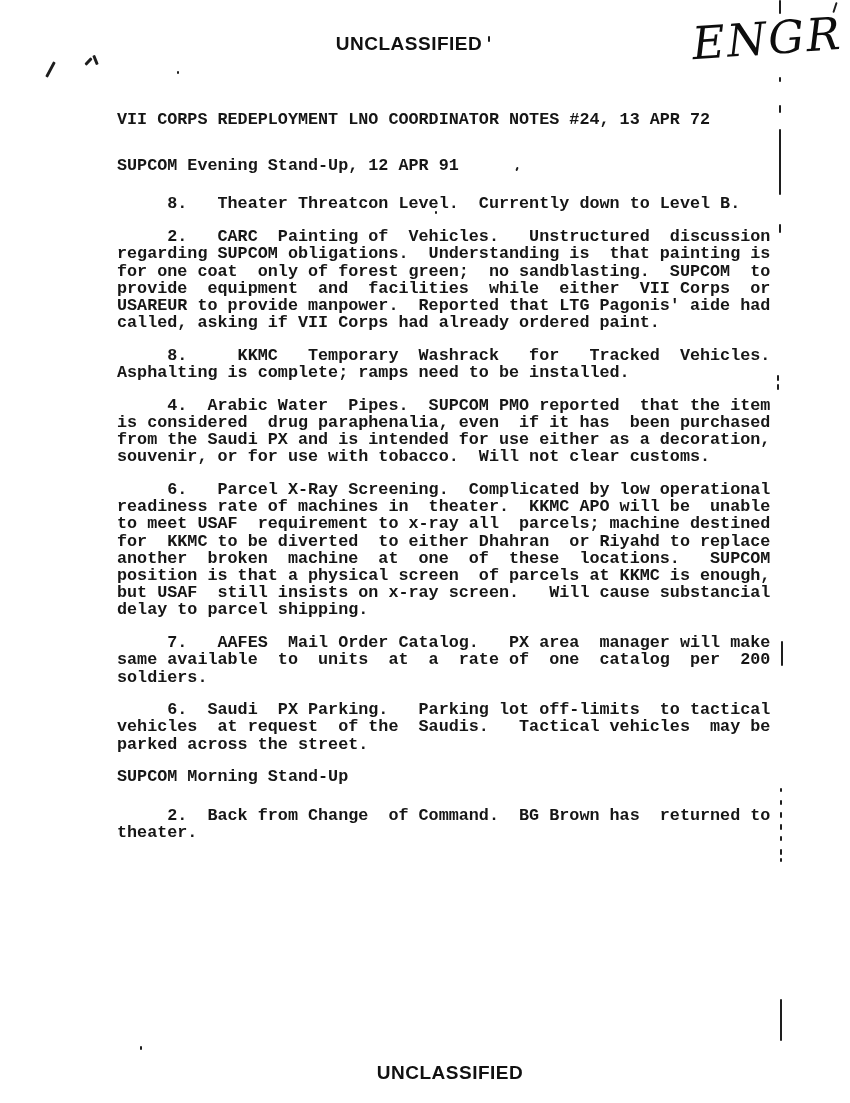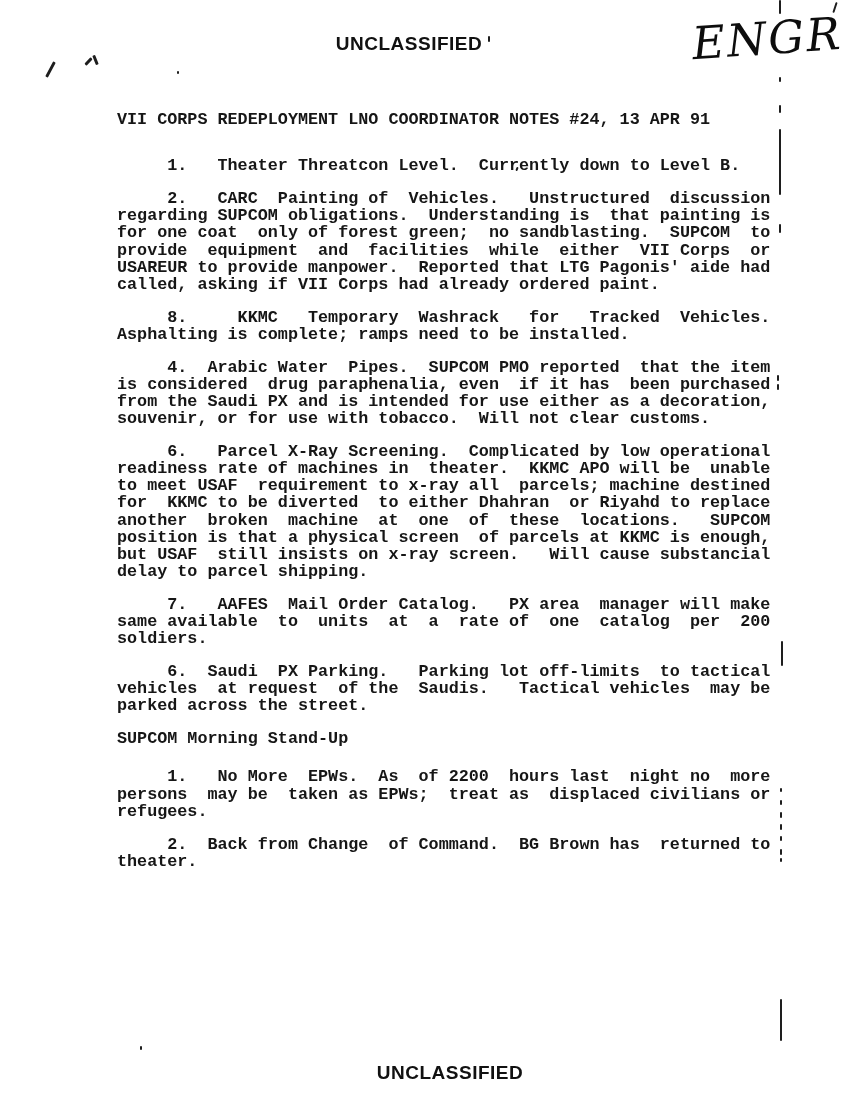--- a/index.html
+++ b/index.html
@@ -75,24 +75,25 @@
 </style>
 </head>
 <body>
 
 <div class="banner banner-top">UNCLASSIFIED</div>
 <div class="banner banner-bottom">UNCLASSIFIED</div>
 
 <div class="handwritten">ENGR</div>
 
 <div class="doc">
-  <div class="doc-title">VII CORPS REDEPLOYMENT LNO COORDINATOR NOTES #24, 13 APR 91</div>
+  <div class="doc-title">VII CORPS REDEPLOYMENT LNO COORDINATOR NOTES #24, 13 APR 72</div>
 
   <div class="section section-evening">
-    <div class="para">     1.   Theater Threatcon Level.  Currently down to Level B.</div>
+    <div class="section-heading">SUPCOM Evening Stand-Up, 12 APR 91</div>
+    <div class="para">     8.   Theater Threatcon Level.  Currently down to Level B.</div>
     <div class="para">     2.   CARC  Painting of  Vehicles.   Unstructured  discussion
 regarding SUPCOM obligations.  Understanding is  that painting is
 for one coat  only of forest green;  no sandblasting.  SUPCOM  to
 provide  equipment  and  facilities  while  either  VII Corps  or
 USAREUR to provide manpower.  Reported that LTG Pagonis' aide had
 called, asking if VII Corps had already ordered paint.</div>
     <div class="para">     8.     KKMC   Temporary  Washrack   for   Tracked  Vehicles.
 Asphalting is complete; ramps need to be installed.</div>
     <div class="para">     4.  Arabic Water  Pipes.  SUPCOM PMO reported  that the item
 is considered  drug paraphenalia, even  if it has  been purchased
@@ -109,23 +110,20 @@
     <div class="para">     7.   AAFES  Mail Order Catalog.   PX area  manager will make
 same available  to  units  at  a  rate of  one  catalog  per  200
 soldiers.</div>
     <div class="para">     6.  Saudi  PX Parking.   Parking lot off-limits  to tactical
 vehicles  at request  of the  Saudis.   Tactical vehicles  may be
 parked across the street.</div>
   </div>
 
   <div class="section section-morning">
     <div class="section-heading">SUPCOM Morning Stand-Up</div>
-    <div class="para">     1.   No More  EPWs.  As  of 2200  hours last  night no  more
-persons  may be  taken as EPWs;  treat as  displaced civilians or
-refugees.</div>
     <div class="para">     2.  Back from Change  of Command.  BG Brown has  returned to
 theater.</div>
   </div>
 </div>
 
 <div class="mark" style="left:49px; top:61px; width:3px; height:17px; transform:rotate(28deg);"></div>
 <div class="mark" style="left:87px; top:57px; width:3px; height:9px; transform:rotate(42deg);"></div>
 <div class="mark" style="left:94px; top:55px; width:3px; height:10px; transform:rotate(-22deg);"></div>
 <div class="mark" style="left:177px; top:71px; width:2px; height:3px;"></div>
 <div class="mark" style="left:488px; top:36px; width:2px; height:6px;"></div>

